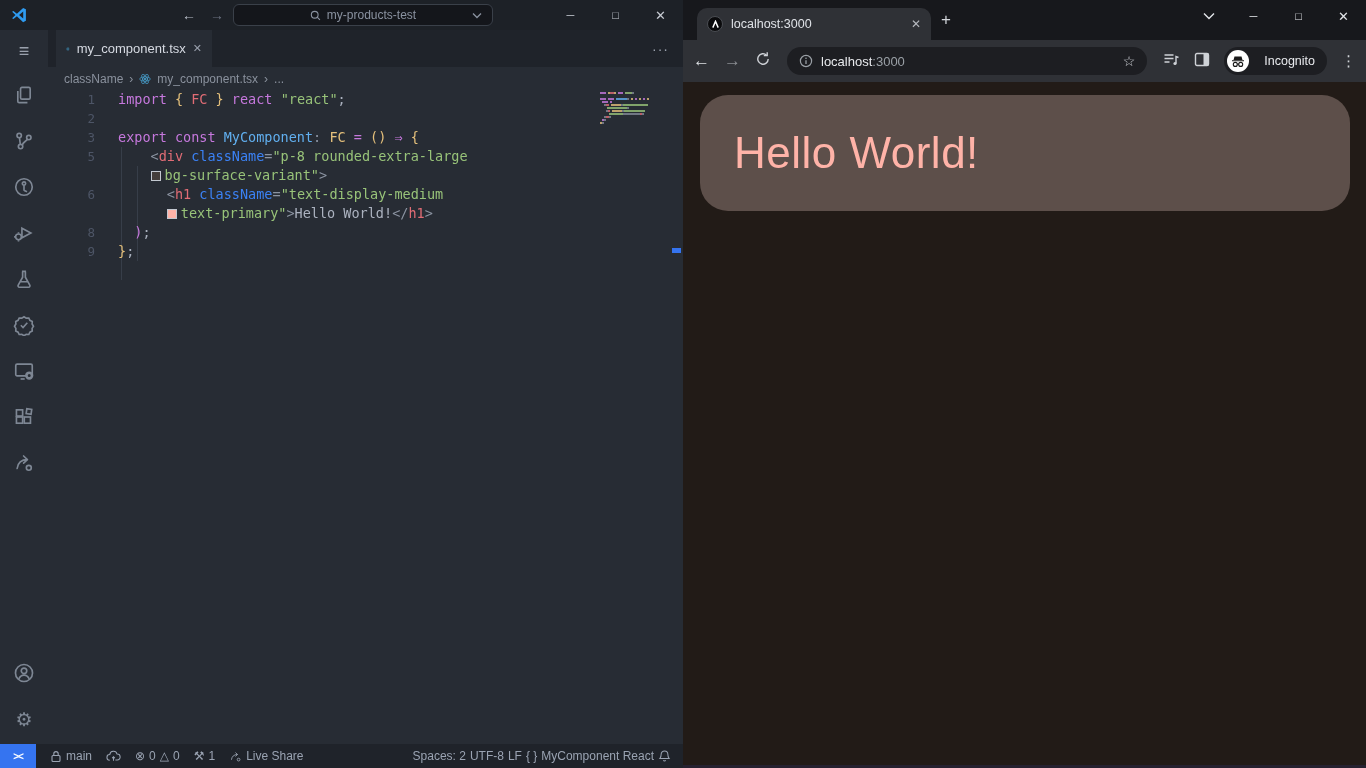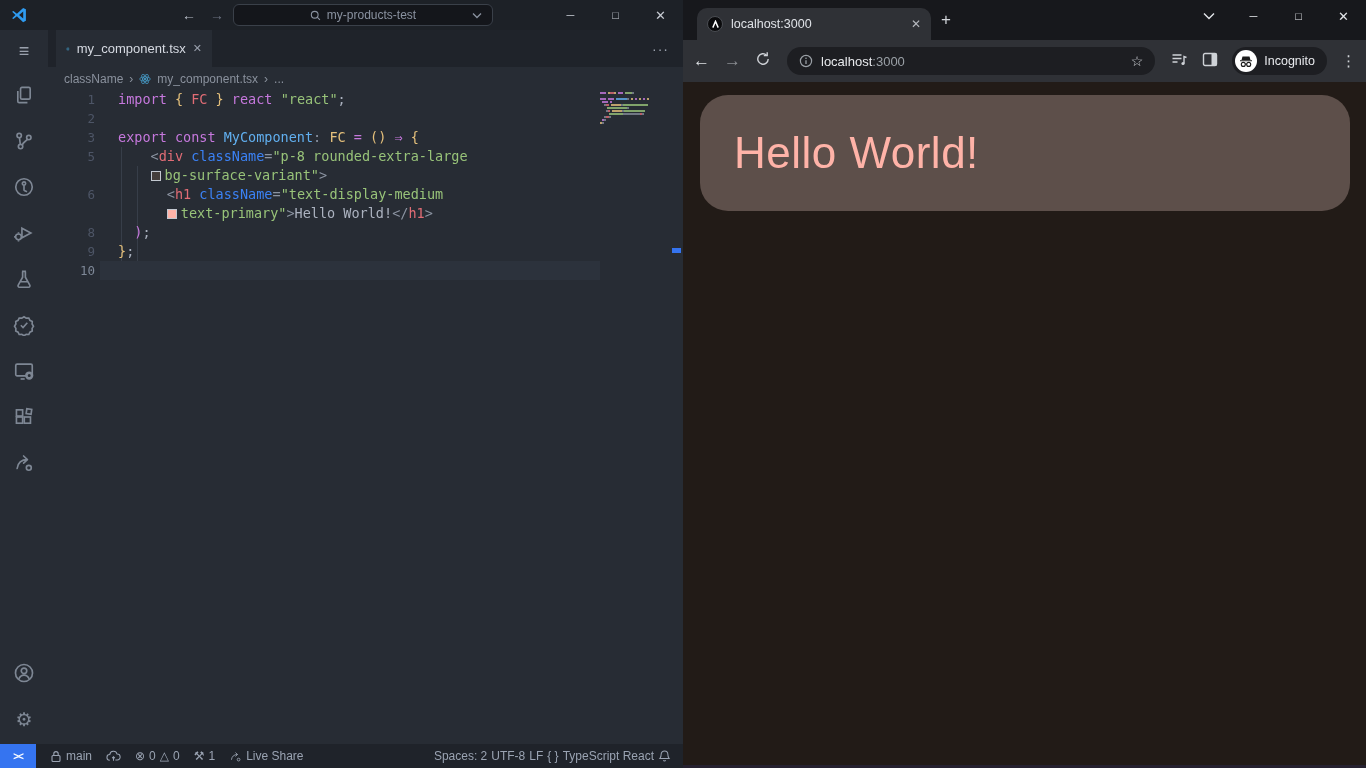--- a/index.html
+++ b/index.html
@@ -63,21 +63,21 @@
   .cr-winctrl { position:absolute; right:0; top:0; display:flex; height:32px; }
   .cr-winctrl div { width:45px; display:flex; align-items:center; justify-content:center; color:#e3e5e9; font-size:11px; }
   .cr-toolbar { height:42px; background:#2f3136; display:flex; align-items:center; padding:0 10px; gap:14px; }
   .cr-toolbar .navg { font-size:17px; color:#dde0e4; }
   .cr-toolbar .navg.dim { color:#8b8e93; }
   .addressbar { flex:1; height:28px; background:#1d1e22; border-radius:14px; display:flex; align-items:center; gap:8px; padding:0 12px; margin:0 2px; }
   .addressbar .host { color:#e8eaed; font-size:13px; }
   .addressbar .port { color:#9aa0a6; font-size:13px; }
   .addressbar .star { margin-left:auto; color:#cfd2d7; font-size:14px; }
   .tool-icon svg { stroke:#cfd2d7; fill:none; stroke-width:1.4; }
-  .incog-chip { height:28px; border-radius:14px; background:#1d1e22; display:flex; align-items:center; gap:7px; padding:3px 12px 3px 3px; }
+  .incog-chip { height:28px; border-radius:14px; background:#1d1e22; display:flex; align-items:center; gap:15px; padding:3px 12px 3px 3px; }
   .incog-avatar { width:22px; height:22px; border-radius:50%; background:#fff; display:flex; align-items:center; justify-content:center; }
   .incog-chip .lbl { color:#e8eaed; font-size:12.5px; }
   .cr-menu { color:#cfd2d7; font-size:15px; }
   .cr-page { position:absolute; left:0; top:82px; right:0; bottom:0; background:#221b17; }
   .hello-card { position:absolute; left:17px; top:13px; width:650px; height:116px; background:#5d4f4a; border-radius:28px; display:flex; align-items:center; padding:0 34px; }
   .hello-card h1 { font-size:44px; font-weight:400; color:#ffb3a8; letter-spacing:.5px; }
   .cr-bottom-strip { position:absolute; left:0; right:0; bottom:0; height:3px; background:#262130; }
 </style>
 </head>
 <body>
@@ -221,21 +221,20 @@
     <div>
         <div class="row"><span class="ln">1</span><span class="lt"><span class="tk-kw">import</span><span class="tk-pl"> </span><span class="tk-gold">{</span><span class="tk-red"> FC </span><span class="tk-gold">}</span><span class="tk-pl"> </span><span class="tk-kw">react</span><span class="tk-pl"> </span><span class="tk-str">"react"</span><span class="tk-pl">;</span></span></div>
         <div class="row"><span class="ln">2</span><span class="lt"></span></div>
         <div class="row"><span class="ln">3</span><span class="lt"><span class="tk-kw">export</span><span class="tk-pl"> </span><span class="tk-kw">const</span><span class="tk-pl"> </span><span class="tk-blue">MyComponent</span><span class="tk-pu">:</span><span class="tk-pl"> </span><span class="tk-gold">FC</span><span class="tk-pl"> </span><span class="tk-kw">=</span><span class="tk-pl"> </span><span class="tk-gold">()</span><span class="tk-pl"> </span><span class="tk-kw">⇒</span><span class="tk-pl"> </span><span class="tk-gold">{</span></span></div>
         <div class="row"><span class="ln">5</span><span class="lt"><span class="tk-pl">    </span><span class="tk-pu">&lt;</span><span class="tk-red">div</span><span class="tk-pl"> </span><span class="tk-attr">className</span><span class="tk-pu">=</span><span class="tk-str">"p-8 rounded-extra-large</span></span></div>
         <div class="row"><span class="ln"></span><span class="lt"><span class="tk-pl">    </span><span class="swatch swatch-dark"></span><span class="tk-str">bg-surface-variant"</span><span class="tk-pu">&gt;</span></span></div>
         <div class="row"><span class="ln">6</span><span class="lt"><span class="tk-pl">      </span><span class="tk-pu">&lt;</span><span class="tk-red">h1</span><span class="tk-pl"> </span><span class="tk-attr">className</span><span class="tk-pu">=</span><span class="tk-str">"text-display-medium</span></span></div>
         <div class="row"><span class="ln"></span><span class="lt"><span class="tk-pl">      </span><span class="swatch swatch-pink"></span><span class="tk-str">text-primary"</span><span class="tk-pu">&gt;</span><span class="tk-pl">Hello World!</span><span class="tk-pu">&lt;/</span><span class="tk-red">h1</span><span class="tk-pu">&gt;</span></span></div>
         <div class="row"><span class="ln">8</span><span class="lt"><span class="tk-pl">  </span><span class="tk-kw">)</span><span class="tk-pl">;</span></span></div>
         <div class="row"><span class="ln">9</span><span class="lt"><span class="tk-gold">}</span><span class="tk-pl">;</span></span></div>
-        <div class="row cur"><span class="ln">10</span><span class="lt"></span></div>
       </div>
     <div class="minimap">
         <div class="mm-row">
           <span class="mm-seg tk-kw" style="width: 6.3px;"></span>
           <span class="mm-seg sp" style="width: 2px;"></span>
           <span class="mm-seg tk-gold" style="width: 2px;"></span>
           <span class="mm-seg tk-red" style="width: 4.2px;"></span>
           <span class="mm-seg tk-gold" style="width: 2px;"></span>
           <span class="mm-seg sp" style="width: 2px;"></span>
           <span class="mm-seg tk-kw" style="width: 4.2px;"></span>
@@ -353,21 +352,21 @@
           <circle cx="11.8" cy="11.8" r="1.7"></circle>
         </svg>
       <span>Live Share</span>
     </div>
     <div class="sb-right">
       <span>Spaces: 2</span>
       <span>UTF-8</span>
       <span>LF</span>
       <span class="sb-item" style="margin-left:0">
         <span>{ }</span>
-        <span>TypeScript React</span>
+        <span>MyComponent React</span>
       </span>
       <svg width="13" height="14" viewBox="0 0 14 15">
           <path d="M7 2 a3.6 3.6 0 0 1 3.6 3.6 c0 3 .9 4 1.4 4.6 H2 c.5-.6 1.4-1.6 1.4-4.6 A3.6 3.6 0 0 1 7 2 Z M5.8 12 a1.3 1.3 0 0 0 2.4 0" fill="none" stroke="#9aa3b2" stroke-width="1.1"></path>
         </svg>
     </div>
   </div>
 </div>
 
 <div class="win" id="chrome">
   <div class="cr-tabstrip">

